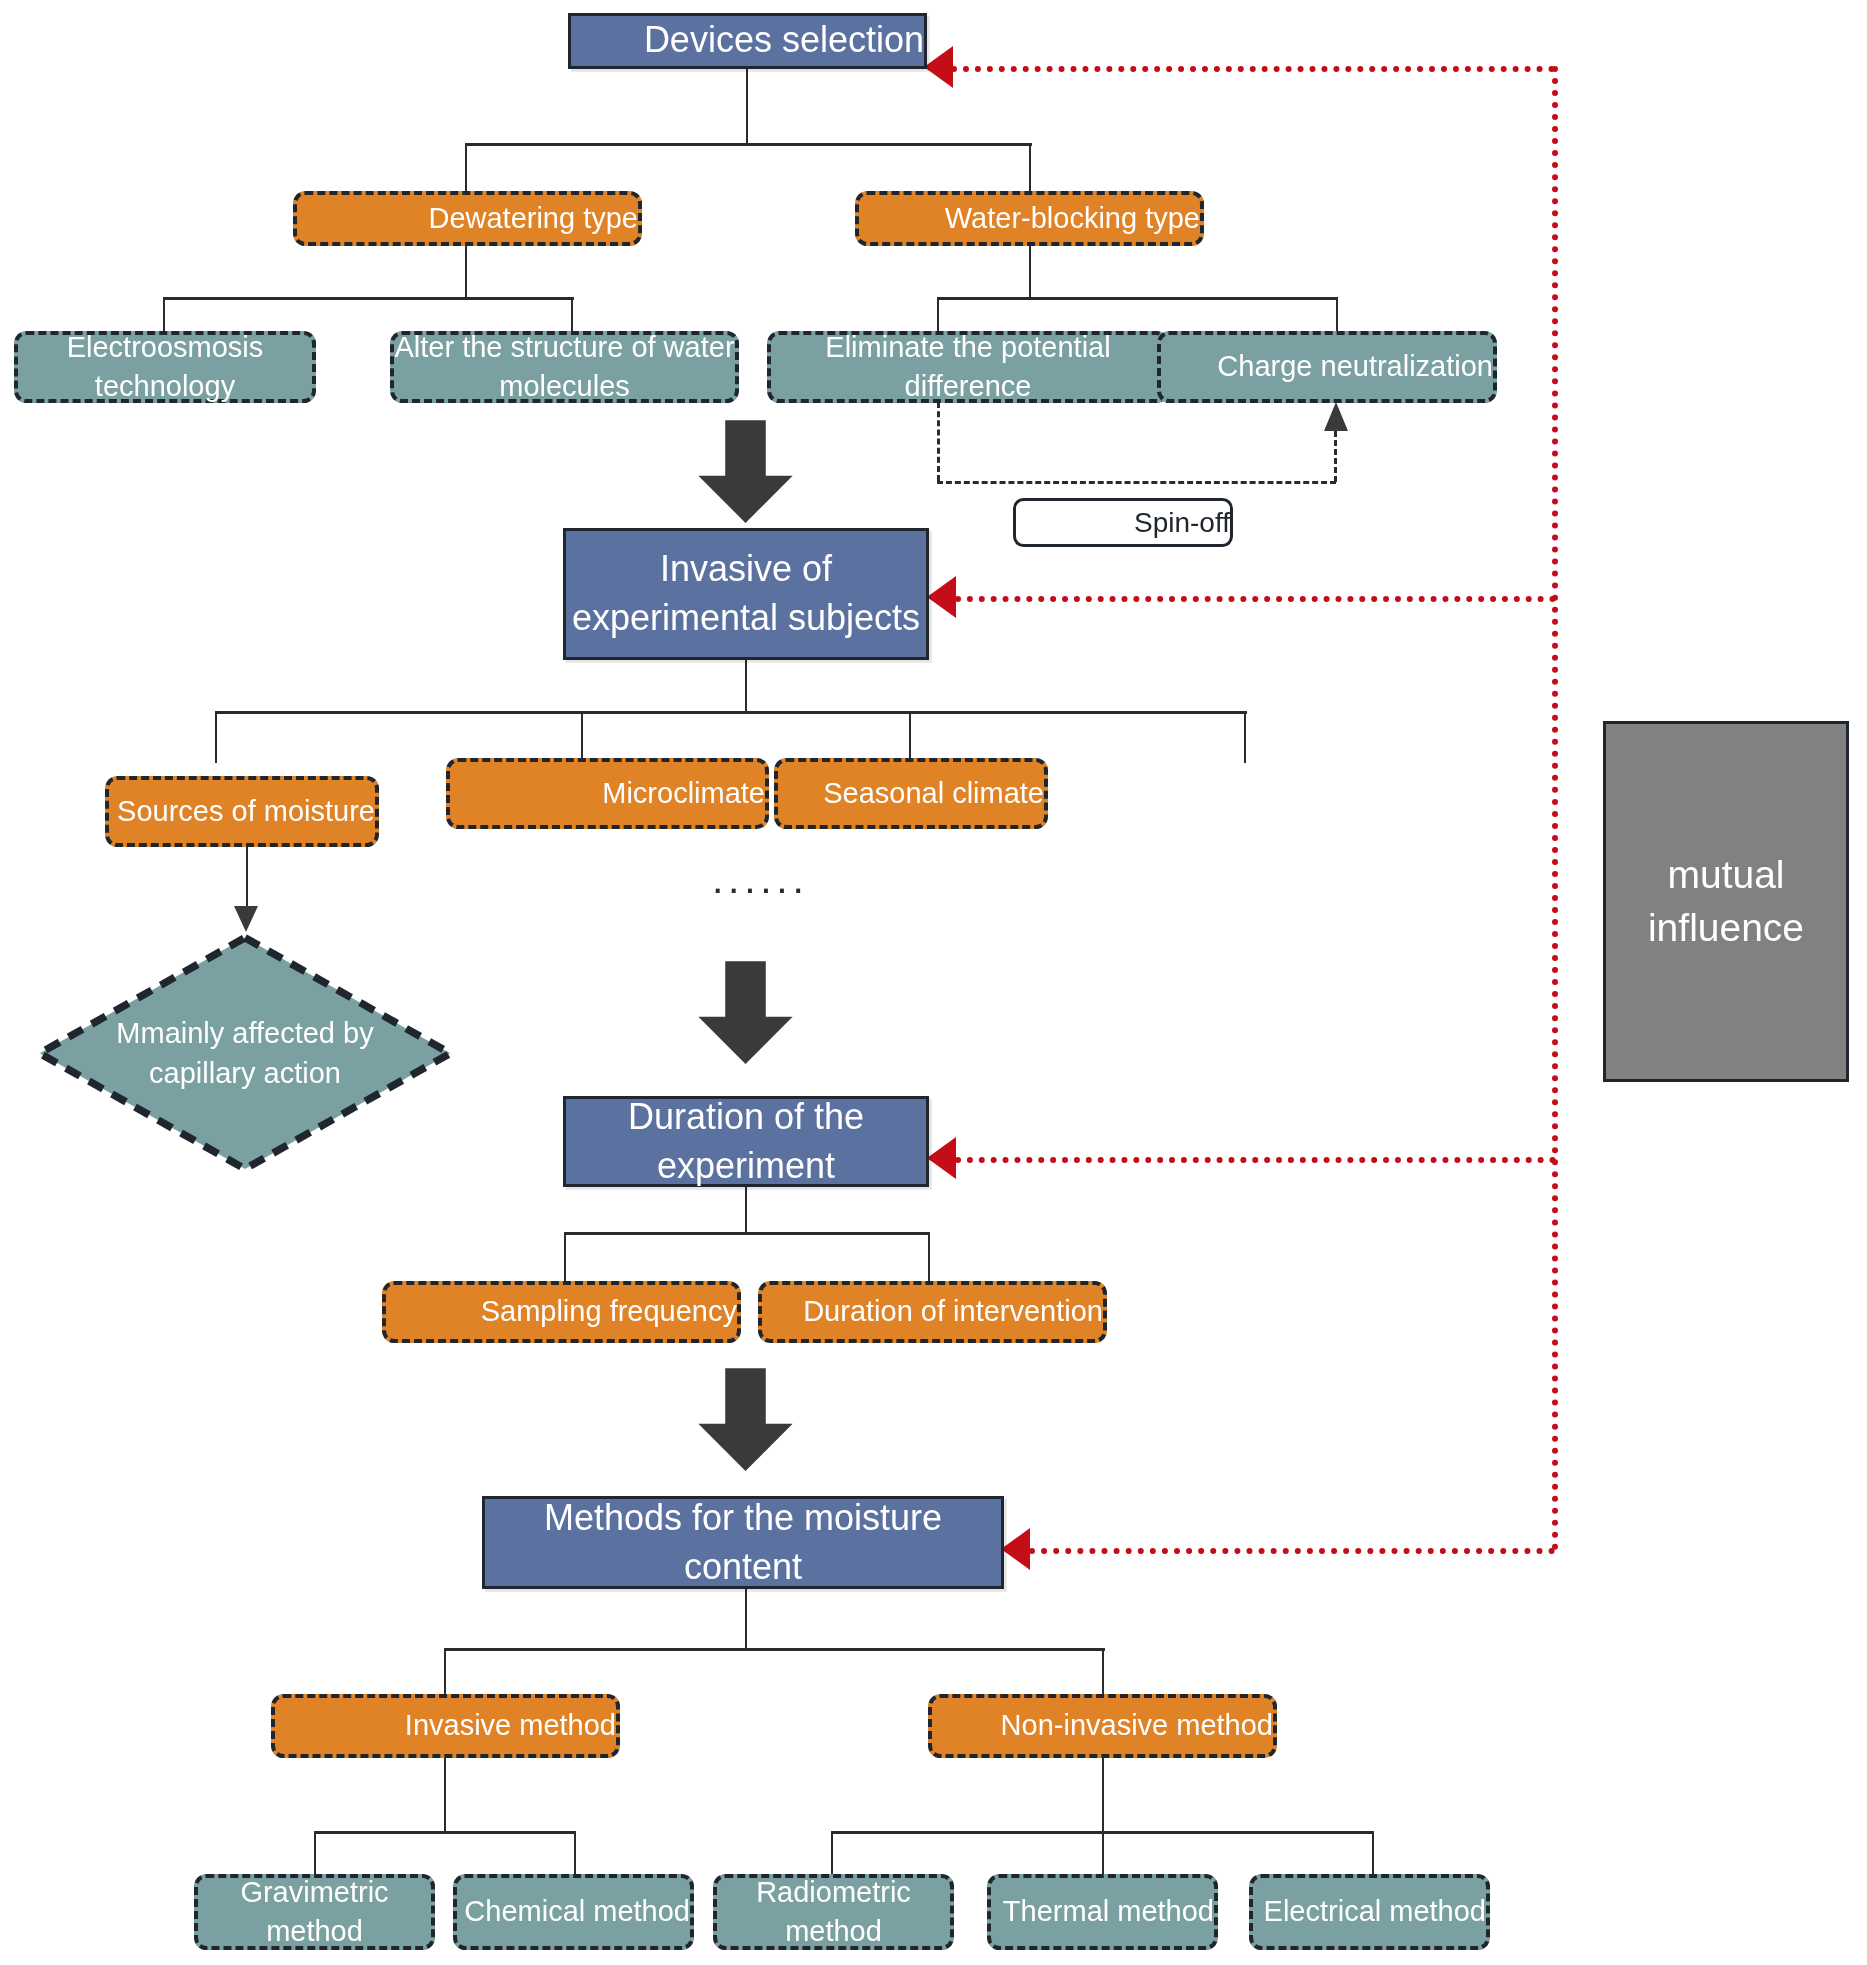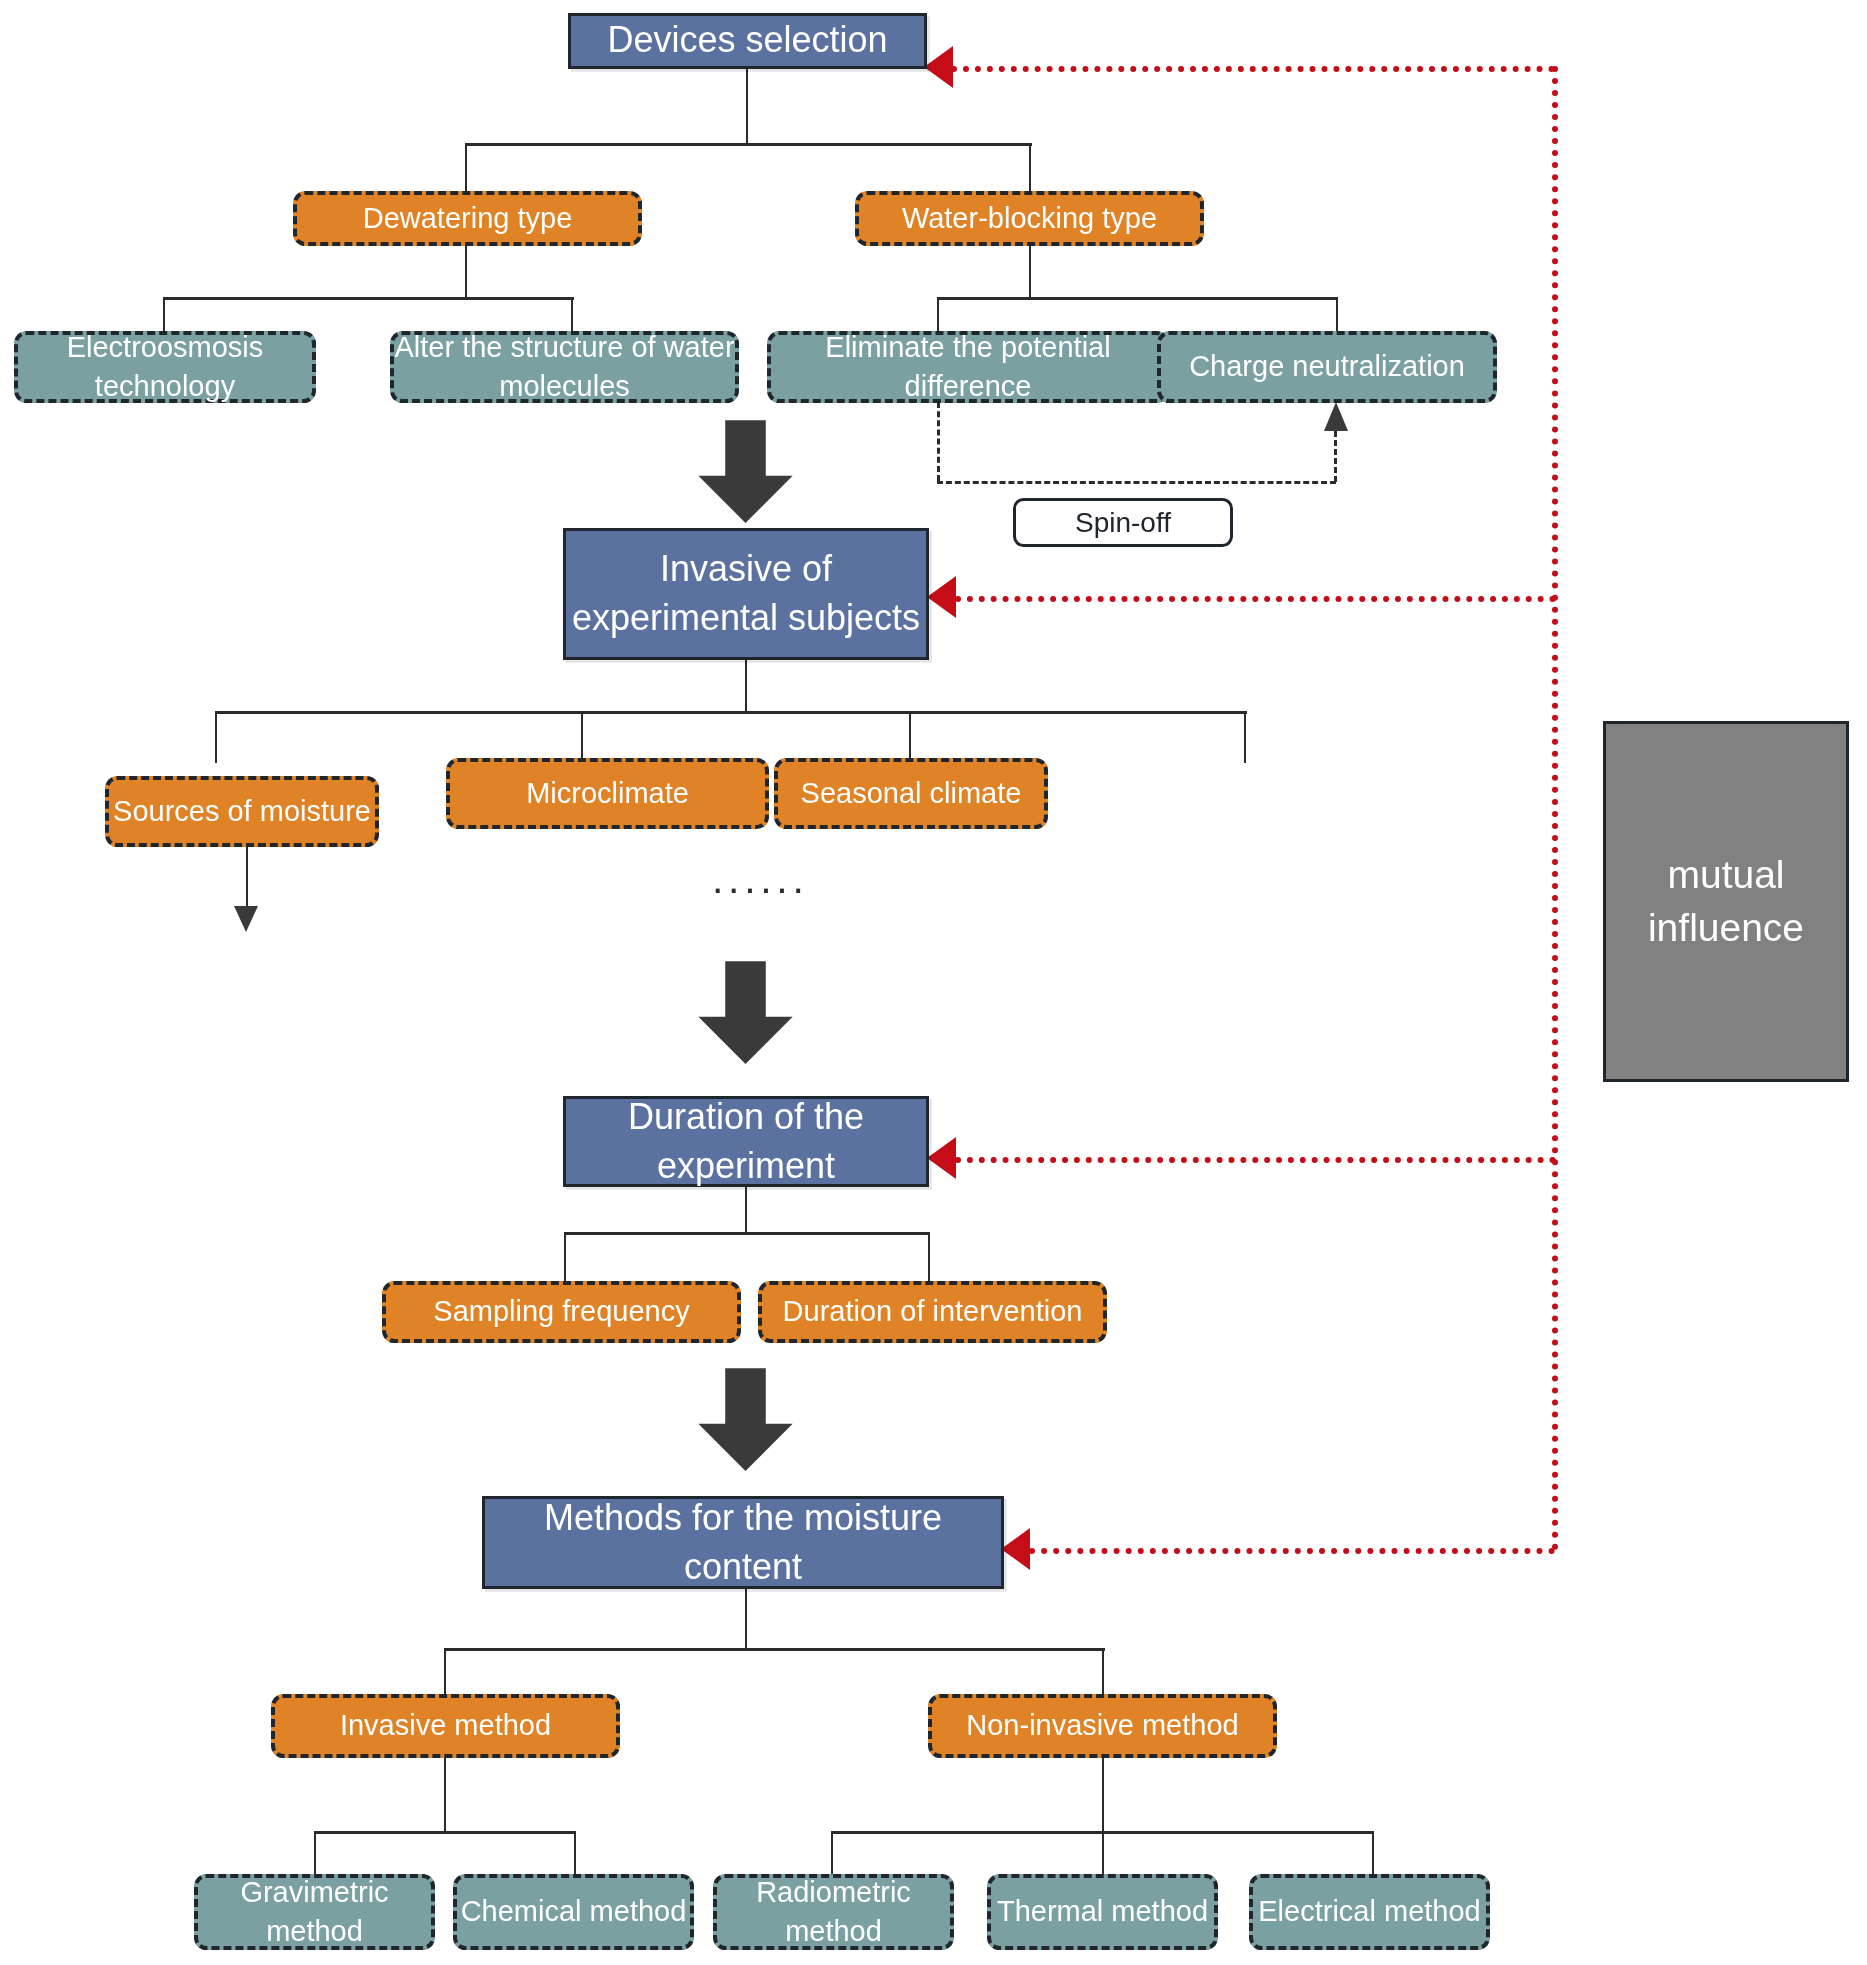--- a/index.html
+++ b/index.html
@@ -15,21 +15,21 @@
     width: 1867px;
     height: 1965px;
     background: #ffffff;
     overflow: hidden;
   }
   .node {
     position: absolute;
     box-sizing: border-box;
     display: flex;
     align-items: center;
-    justify-content: center;
+    justify-content: flex-end;
     text-align: center;
     line-height: 1.35;
     color: #ffffff;
     z-index: 5;
   }
   
   .n-primary {
     background: #5b719f;
     border: 3.3px solid #20262e;
     font-size: 36px;
@@ -236,20 +236,28 @@
     <span>Seasonal climate</span>
   </div>
 
   <div class="ln ln-v" style="left:246px; top:829px; width:2.4px; height:80px;"></div>
   <div class="darrow-sm" style="left:234px; top:906px;"></div>
 
   <div class="ellipsis" style="left:712px; top:856px;">
     <span>......</span>
   </div>
 
+  <div class="diamond-wrap" style="left:35px; top:933px; width:420px; height:241px;">
+    <svg class="dia-shape" viewBox="0 0 890 510" preserveAspectRatio="none">
+      <polygon points="445,10 880,255 445,500 10,255" fill="#7ba0a2" stroke="#20262e" stroke-width="16" stroke-dasharray="34 22" stroke-linejoin="round"></polygon>
+    </svg>
+    <div class="dia-text">
+      <span>Mmainly affected by capillary action</span>
+    </div>
+  </div>
 
   <svg class="blockarrow" style="left:696px; top:961px;" width="99" height="104" viewBox="0 0 210 220">
     <polygon points="62,0 148,0 148,118 205,118 105,218 5,118 62,118" fill="#3a3a3a"></polygon>
   </svg>
 
   <div class="node n-primary" style="left:563px; top:1096px; width:366px; height:91px;">
     <span>Duration of the experiment</span>
   </div>
 
   <div class="ln ln-v" style="left:745px; top:1187px; width:2.4px; height:47px;"></div>

